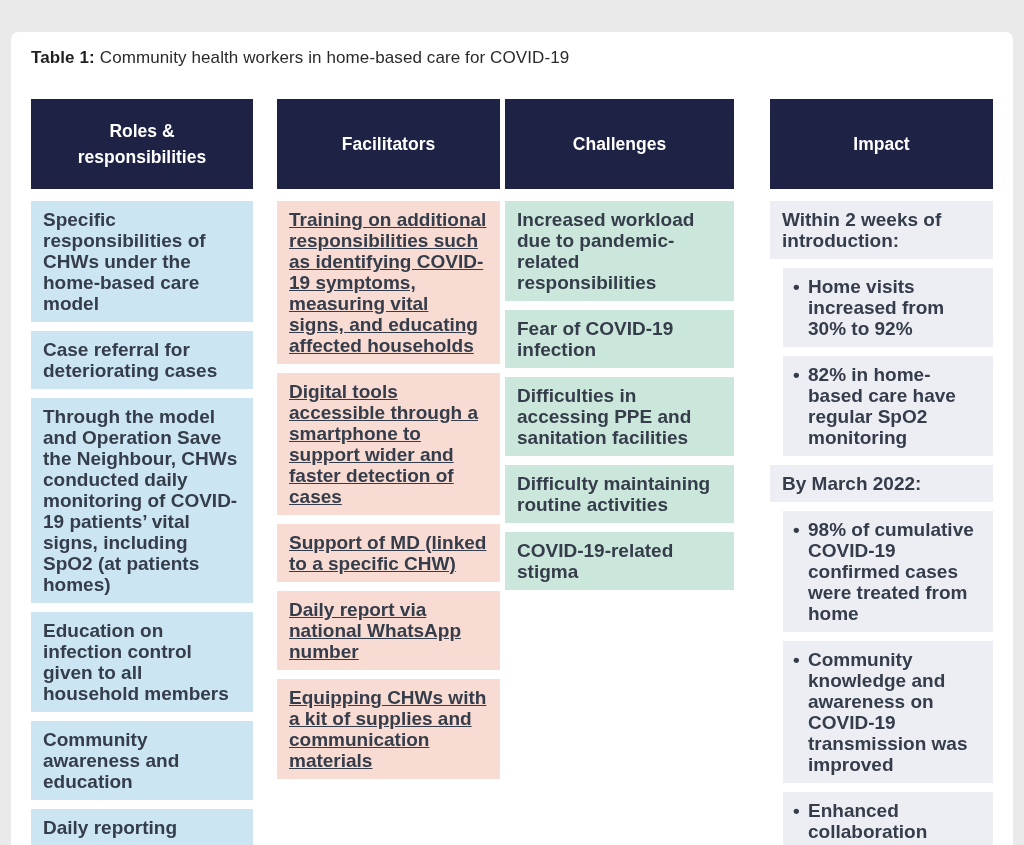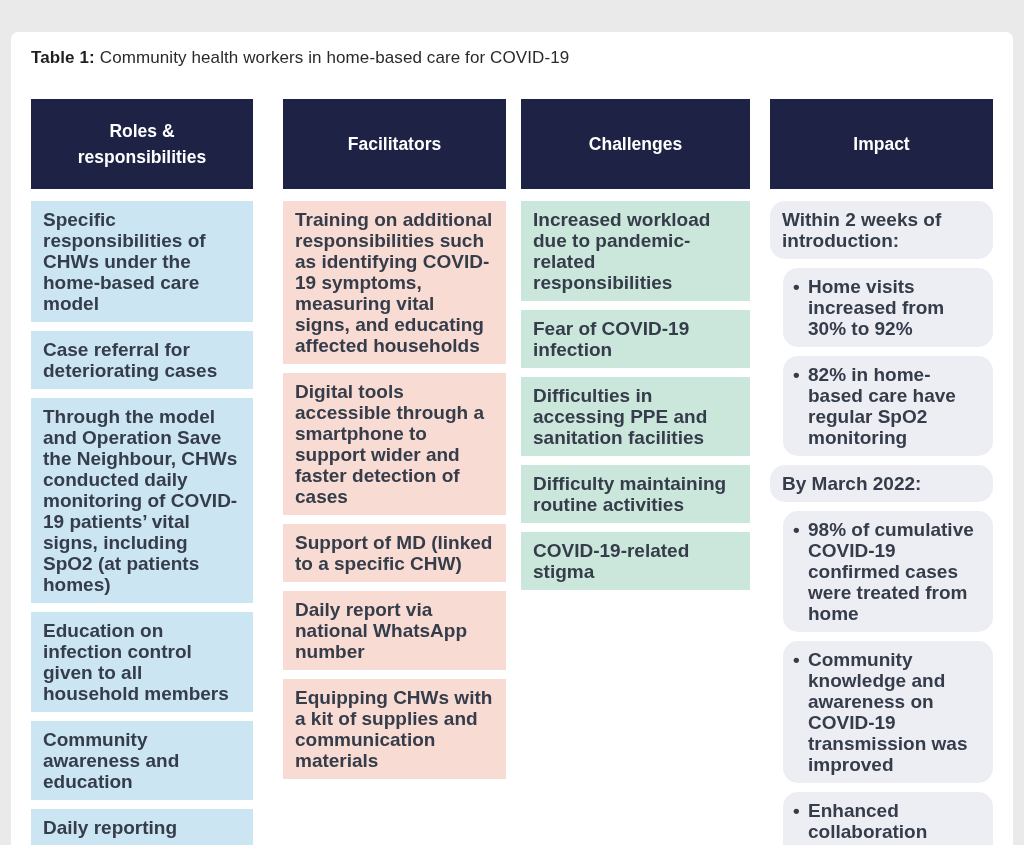--- a/index.html
+++ b/index.html
@@ -23,44 +23,44 @@
   }
   .title .lbl { font-weight: 700; }
   .title .cap { margin-left: 5px; font-weight: 400; color: #2a2a2a; }
 
   .col {
     position: absolute; top: 67px;
     display: flex; flex-direction: column; gap: 9px;
     align-items: stretch;
   }
   .col-roles        { left: 20px;  width: 222px; justify-content: space-between; }
-  .col-facilitators { left: 272px; width: 223px; }
-  .col-challenges   { left: 510px; width: 229px; }
+  .col-facilitators { left: 266px; width: 223px; }
+  .col-challenges   { left: 494px; width: 229px; }
   .col-impact       { left: 759px; width: 223px; }
 
   .hdr {
     height: 90px; box-sizing: border-box;
     margin-bottom: 3px;
     background: var(--header_bg, #1e2245);
     color: var(--header_text, #ffffff);
     font-weight: 700; font-size: 17.5px; line-height: 26px;
     display: flex; align-items: center; justify-content: center;
     text-align: center; padding: 0 24px;
   }
 
   .cell {
     box-sizing: border-box;
     padding: 8px 12px;
     font-size: 19px; font-weight: 600; line-height: 21px;
     color: var(--body_text, #353c4a);
   }
   .cell.roles  { background: var(--roles_cell_bg, #cbe5f3); }
-  .cell.fac    { background: var(--facilitators_cell_bg, #f8dbd2); }
+  .cell.fac    { background: var(--facilitators_cell_bg, #f8dbd2); text-decoration: underline; }
   .cell.chal   { background: var(--challenges_cell_bg, #cbe7db); }
-  .cell.impact { background: var(--impact_cell_bg, #edeef4); border-radius: 15px; }
+  .cell.impact { background: var(--impact_cell_bg, #edeef4); }
   .cell.fit    { width: max-content; max-width: 100%; }
   .cell.indent { margin-left: 13px; padding-left: 10px; padding-right: 8px; }
 
   .brow { display: flex; }
   .brow .bullet { flex: 0 0 15px; text-align: left; }
   .brow .btext  { flex: 1 1 auto; }
 </style>
 </head>
 <body>
 

